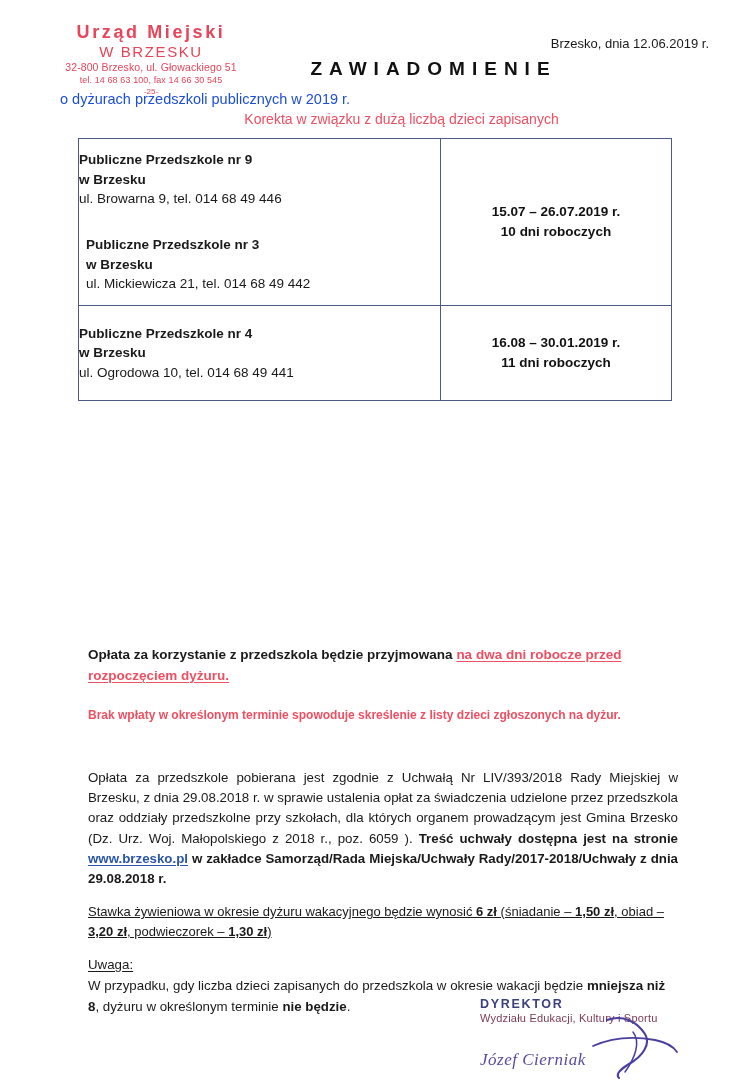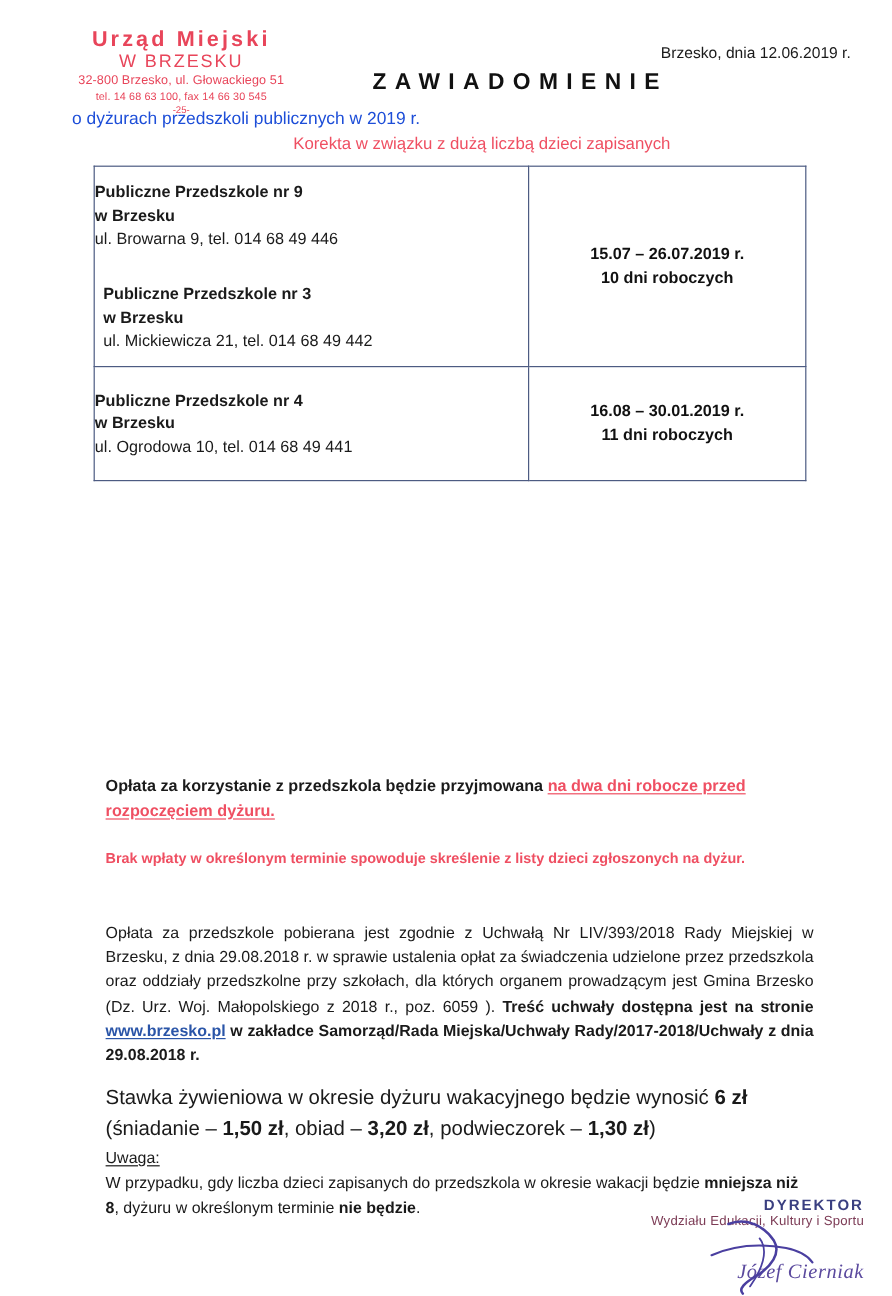--- a/index.html
+++ b/index.html
@@ -164,23 +164,24 @@
   }
   .para-3 b { font-weight: bold; }
   .link {
     color: #2a55a8;
     text-decoration: underline;
     text-underline-offset: 2px;
   }
 
   .para-4 {
     top: 902px;
-    font-size: 17px;
+    font-size: 13px;
     line-height: 1.55;
     width: 590px;
+    text-decoration: underline;
   }
   .para-4 b { font-weight: bold; }
 
   .note-label {
     position: absolute;
     left: 88px; top: 957px;
     font-size: 13.3px;
     text-decoration: underline;
     text-underline-offset: 2px;
   }
@@ -190,21 +191,21 @@
     line-height: 1.55;
     width: 590px;
   }
   .para-5 b { font-weight: bold; }
 
   
   .signature {
     position: absolute;
     left: 480px; top: 997px;
     width: 240px;
-    text-align: right;
+    text-align: left;
     color: #3b3f7a;
   }
   .sig-title {
     font-size: 12.5px;
     font-weight: bold;
     letter-spacing: 1.7px;
     color: #3a3f80;
   }
   .sig-dept {
     font-size: 11px;

